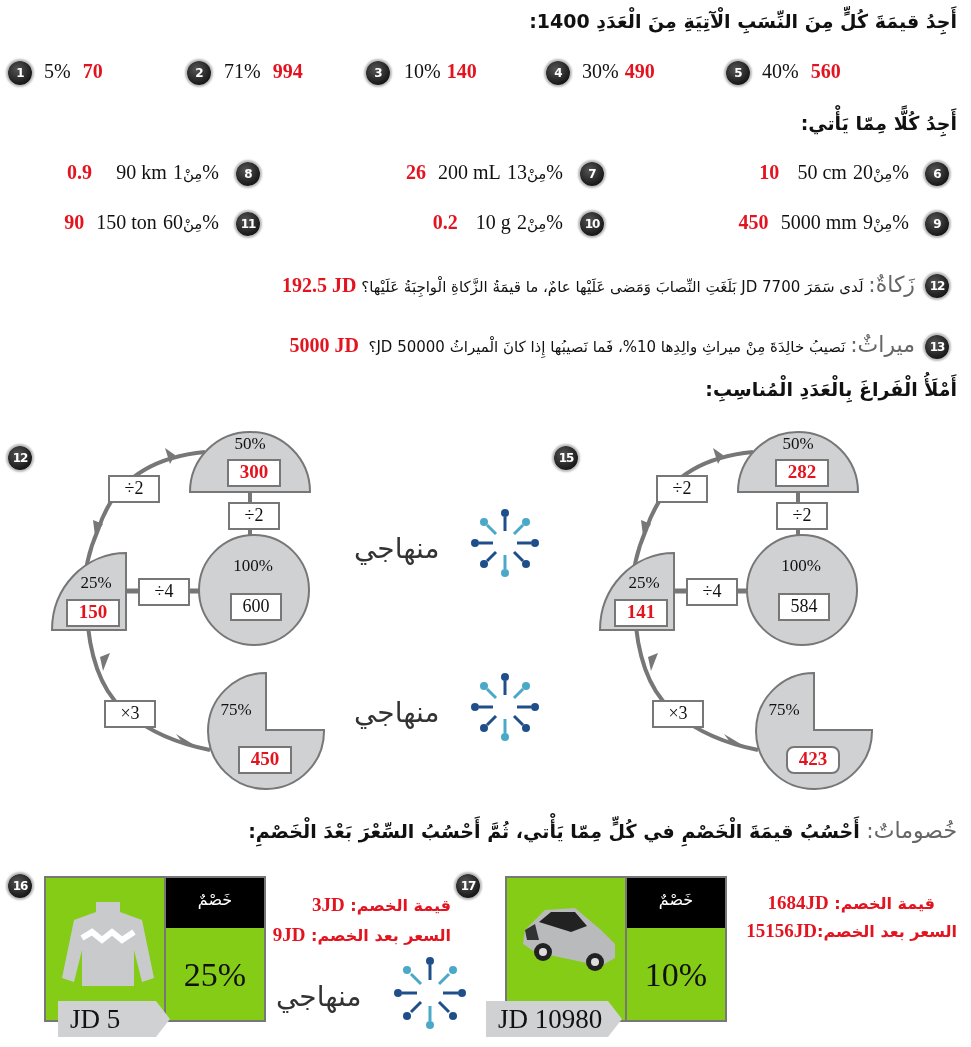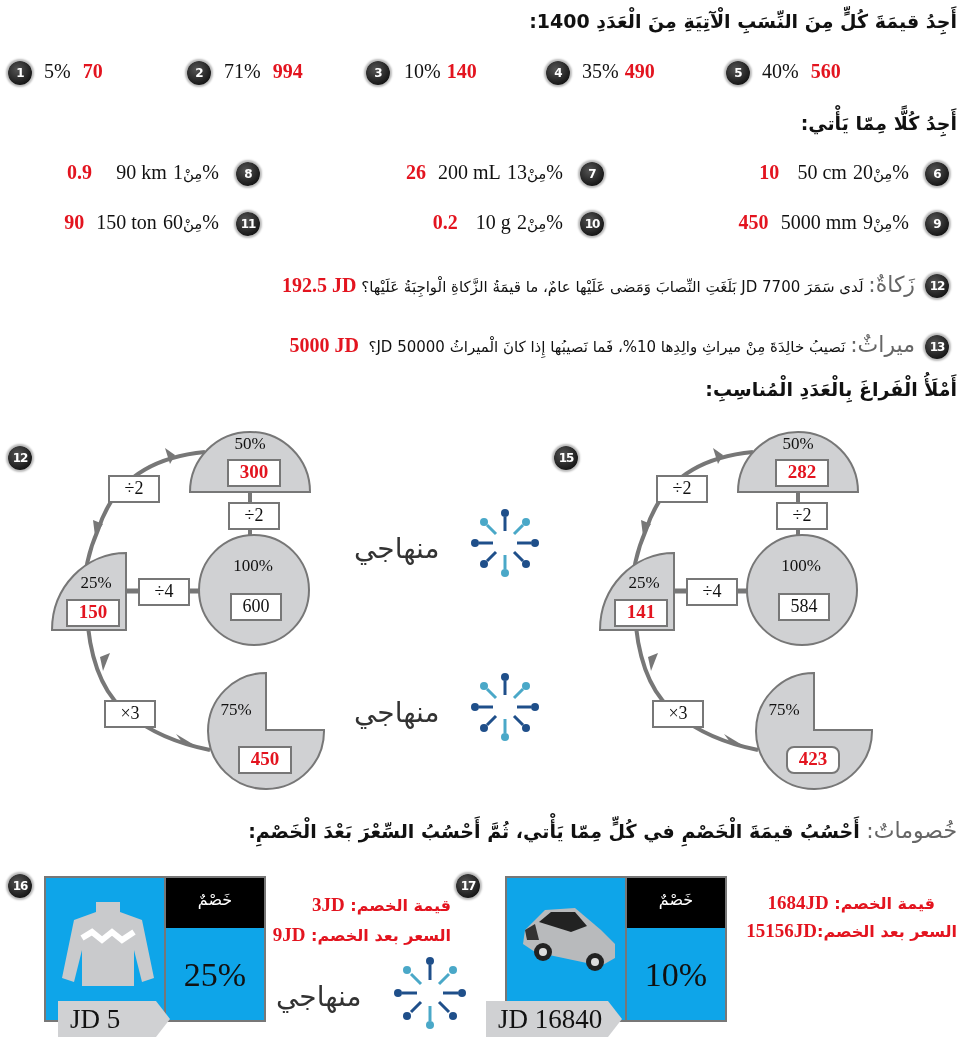--- a/index.html
+++ b/index.html
@@ -18,21 +18,21 @@
   .word-problem { direction:rtl; font-family:"DejaVu Sans", sans-serif; font-size:15px; white-space:nowrap; }
   .label-grey { color:#666; font-size:22px; font-family:"DejaVu Sans", sans-serif; }
   .opbox { position:absolute; background:#fff; border:2px solid #777; font-family:"Liberation Serif", serif;
            font-size:18px; text-align:center; line-height:22px; }
   .ansbox { position:absolute; background:#fff; border:2px solid #777; font-family:"Liberation Serif", serif;
            font-size:19px; text-align:center; line-height:22px; font-weight:bold; color:#e3141f; }
   .givenbox { position:absolute; background:#fff; border:2px solid #777; font-family:"Liberation Serif", serif;
            font-size:18px; text-align:center; line-height:22px; }
   .pct { position:absolute; font-family:"Liberation Serif", serif; font-size:17px; text-align:center; }
   .logo-text { position:absolute; font-family:"DejaVu Sans", sans-serif; font-size:28px; color:#333; }
-  .card { position:absolute; border:2px solid #777; background:#0ea5e9; }
+  .card { position:absolute; border:2px solid #777; background:#84cc16; }
   .card .disc-head { position:absolute; background:#000; color:#fff; text-align:center; font-family:"DejaVu Sans", sans-serif; font-size:16px; }
   .price-tag { position:absolute; background:#d0d1d3; font-family:"Liberation Serif", serif; font-size:27px; padding-left:12px; line-height:36px; }
   .price-tag::after { content:""; position:absolute; right:-14px; top:0; border-left:14px solid #d0d1d3; border-top:18px solid transparent; border-bottom:18px solid transparent; }
   .disc-lines { position:absolute; direction:rtl; color:#e3141f; font-weight:bold; font-family:"DejaVu Sans", sans-serif; font-size:16px; white-space:nowrap; }
   .disc-lines .n { font-family:"Liberation Serif", serif; font-size:19px; }
 </style>
 </head>
 <body>
 
 <div class="abs heading" style="right:14px; top:10px;">أَجِدُ قيمَةَ كُلٍّ مِنَ النِّسَبِ الْآتِيَةِ مِنَ الْعَدَدِ 1400:</div>
@@ -41,21 +41,21 @@
   <div class="num-badge" style="left:8px; top:61px;">1</div>
   <div class="abs q" style="left:44px; top:60px;"><span class="val">5%</span>&nbsp;&nbsp;<span class="ans">70</span></div>
 
   <div class="num-badge" style="left:187px; top:61px;">2</div>
   <div class="abs q" style="left:224px; top:60px;"><span class="val">71%</span>&nbsp;&nbsp;<span class="ans">994</span></div>
 
   <div class="num-badge" style="left:366px; top:61px;">3</div>
   <div class="abs q" style="left:404px; top:60px;"><span class="val">10%</span>&nbsp;<span class="ans">140</span></div>
 
   <div class="num-badge" style="left:546px; top:61px;">4</div>
-  <div class="abs q" style="left:582px; top:60px;"><span class="val">35%</span>&nbsp;<span class="ans">490</span></div>
+  <div class="abs q" style="left:582px; top:60px;"><span class="val">30%</span>&nbsp;<span class="ans">490</span></div>
 
   <div class="num-badge" style="left:726px; top:61px;">5</div>
   <div class="abs q" style="left:762px; top:60px;"><span class="val">40%</span>&nbsp;&nbsp;<span class="ans">560</span></div>
 </div>
 
 <div class="abs heading" style="right:14px; top:112px;">أَجِدُ كُلًّا مِمّا يَأْتي:</div>
 
 <div class="num-badge" style="left:925px; top:162px;">6</div>
 <div class="abs q" style="right:62px; top:161px; direction:ltr;">
   <span class="ans">10</span>&nbsp;&nbsp;&nbsp;<span class="val">50 cm</span>&nbsp;<span class="ar">مِنْ</span><span class="val">20%</span>
@@ -282,17 +282,17 @@
     <path d="M 10 30 L 20 24 L 24 40 L 12 40 Z" fill="#333"></path>
     <circle cx="28" cy="52" r="9" fill="#222"></circle>
       <circle cx="28" cy="52" r="4" fill="#ddd"></circle>
     <circle cx="80" cy="62" r="9" fill="#222"></circle>
       <circle cx="80" cy="62" r="4" fill="#ddd"></circle>
   </svg>
   <div style="position:absolute; left:118px; top:0; width:2px; height:142px; background:#777;"></div>
   <div class="disc-head" style="left:120px; top:0; width:98px; height:50px; line-height:44px;">خَصْمٌ</div>
   <div class="val" style="position:absolute; left:120px; top:78px; width:98px; text-align:center; font-size:34px;">10%</div>
 </div>
-<div class="price-tag" style="left:486px; top:1001px; width:110px;">JD 16840</div>
+<div class="price-tag" style="left:486px; top:1001px; width:110px;">JD 10980</div>
 <div class="disc-lines" style="right:14px; top:892px;margin-left:25px;">
   <div style="margin-right:22px;"><span>قيمة الخصم:</span> <span class="n">1684JD</span></div>
   <div style="margin-top:6px;"><span>السعر بعد الخصم:</span><span class="n">15156JD</span></div>
 </div>
 
 </body></html>

